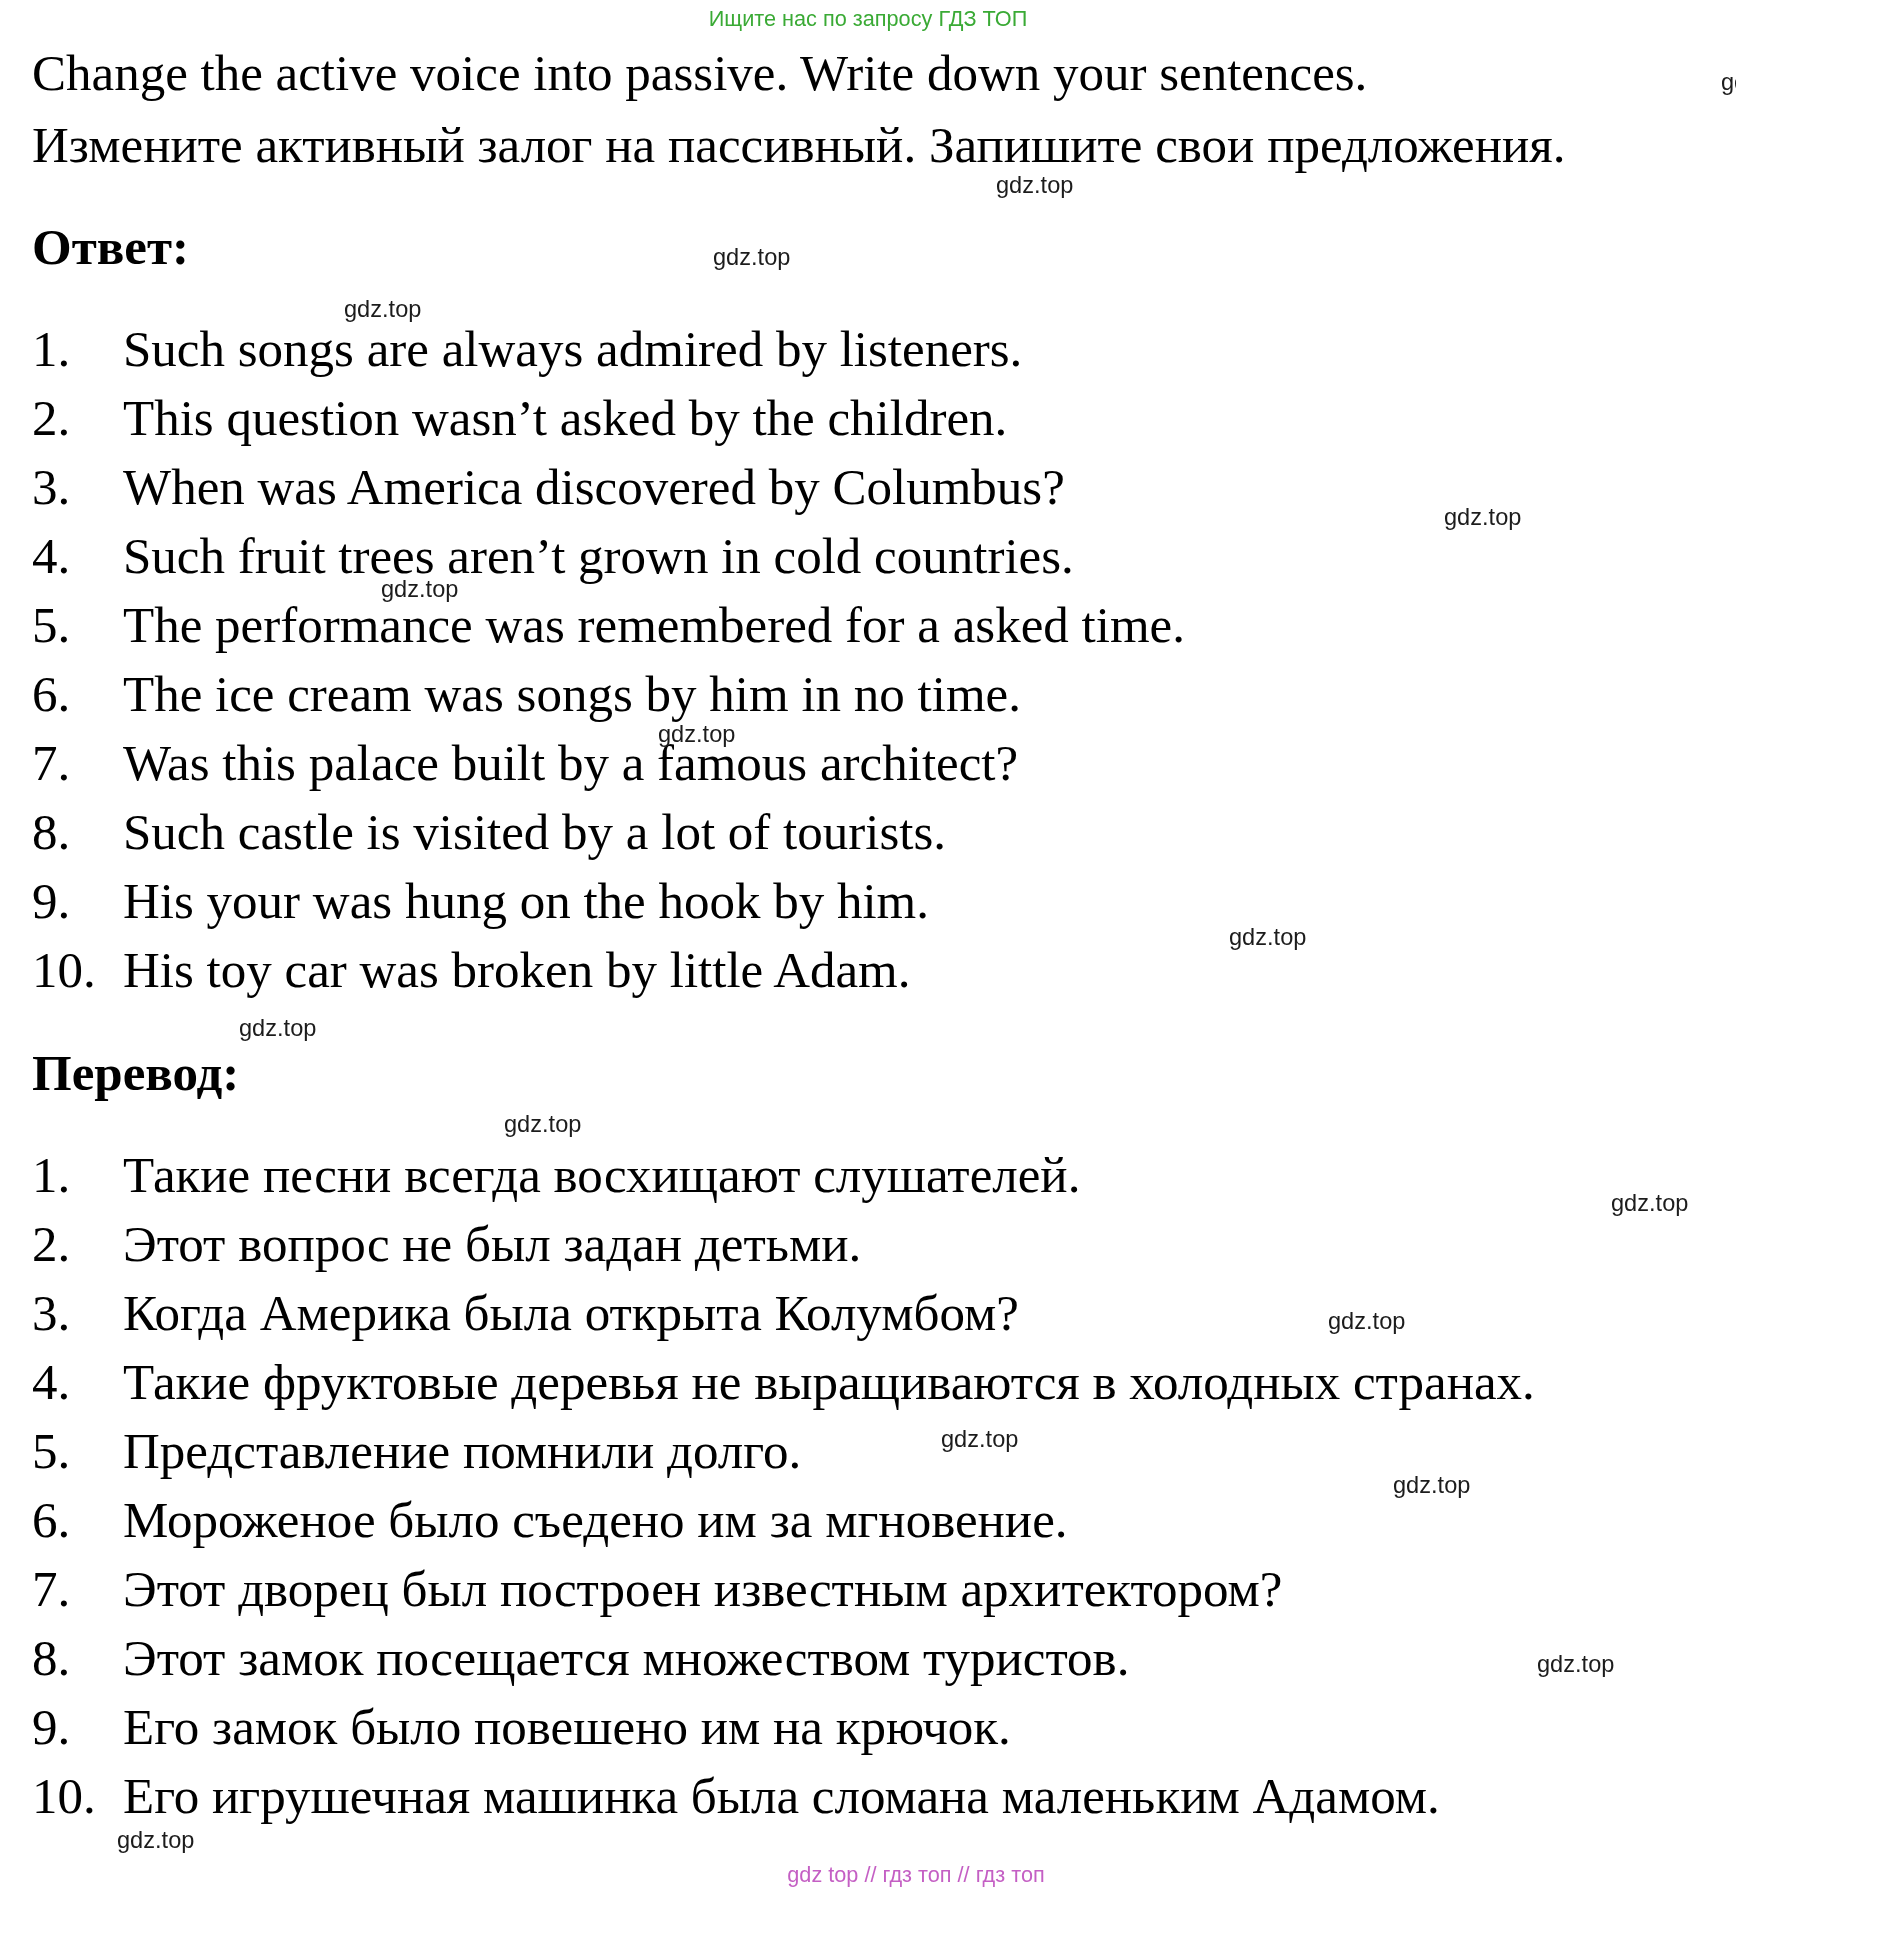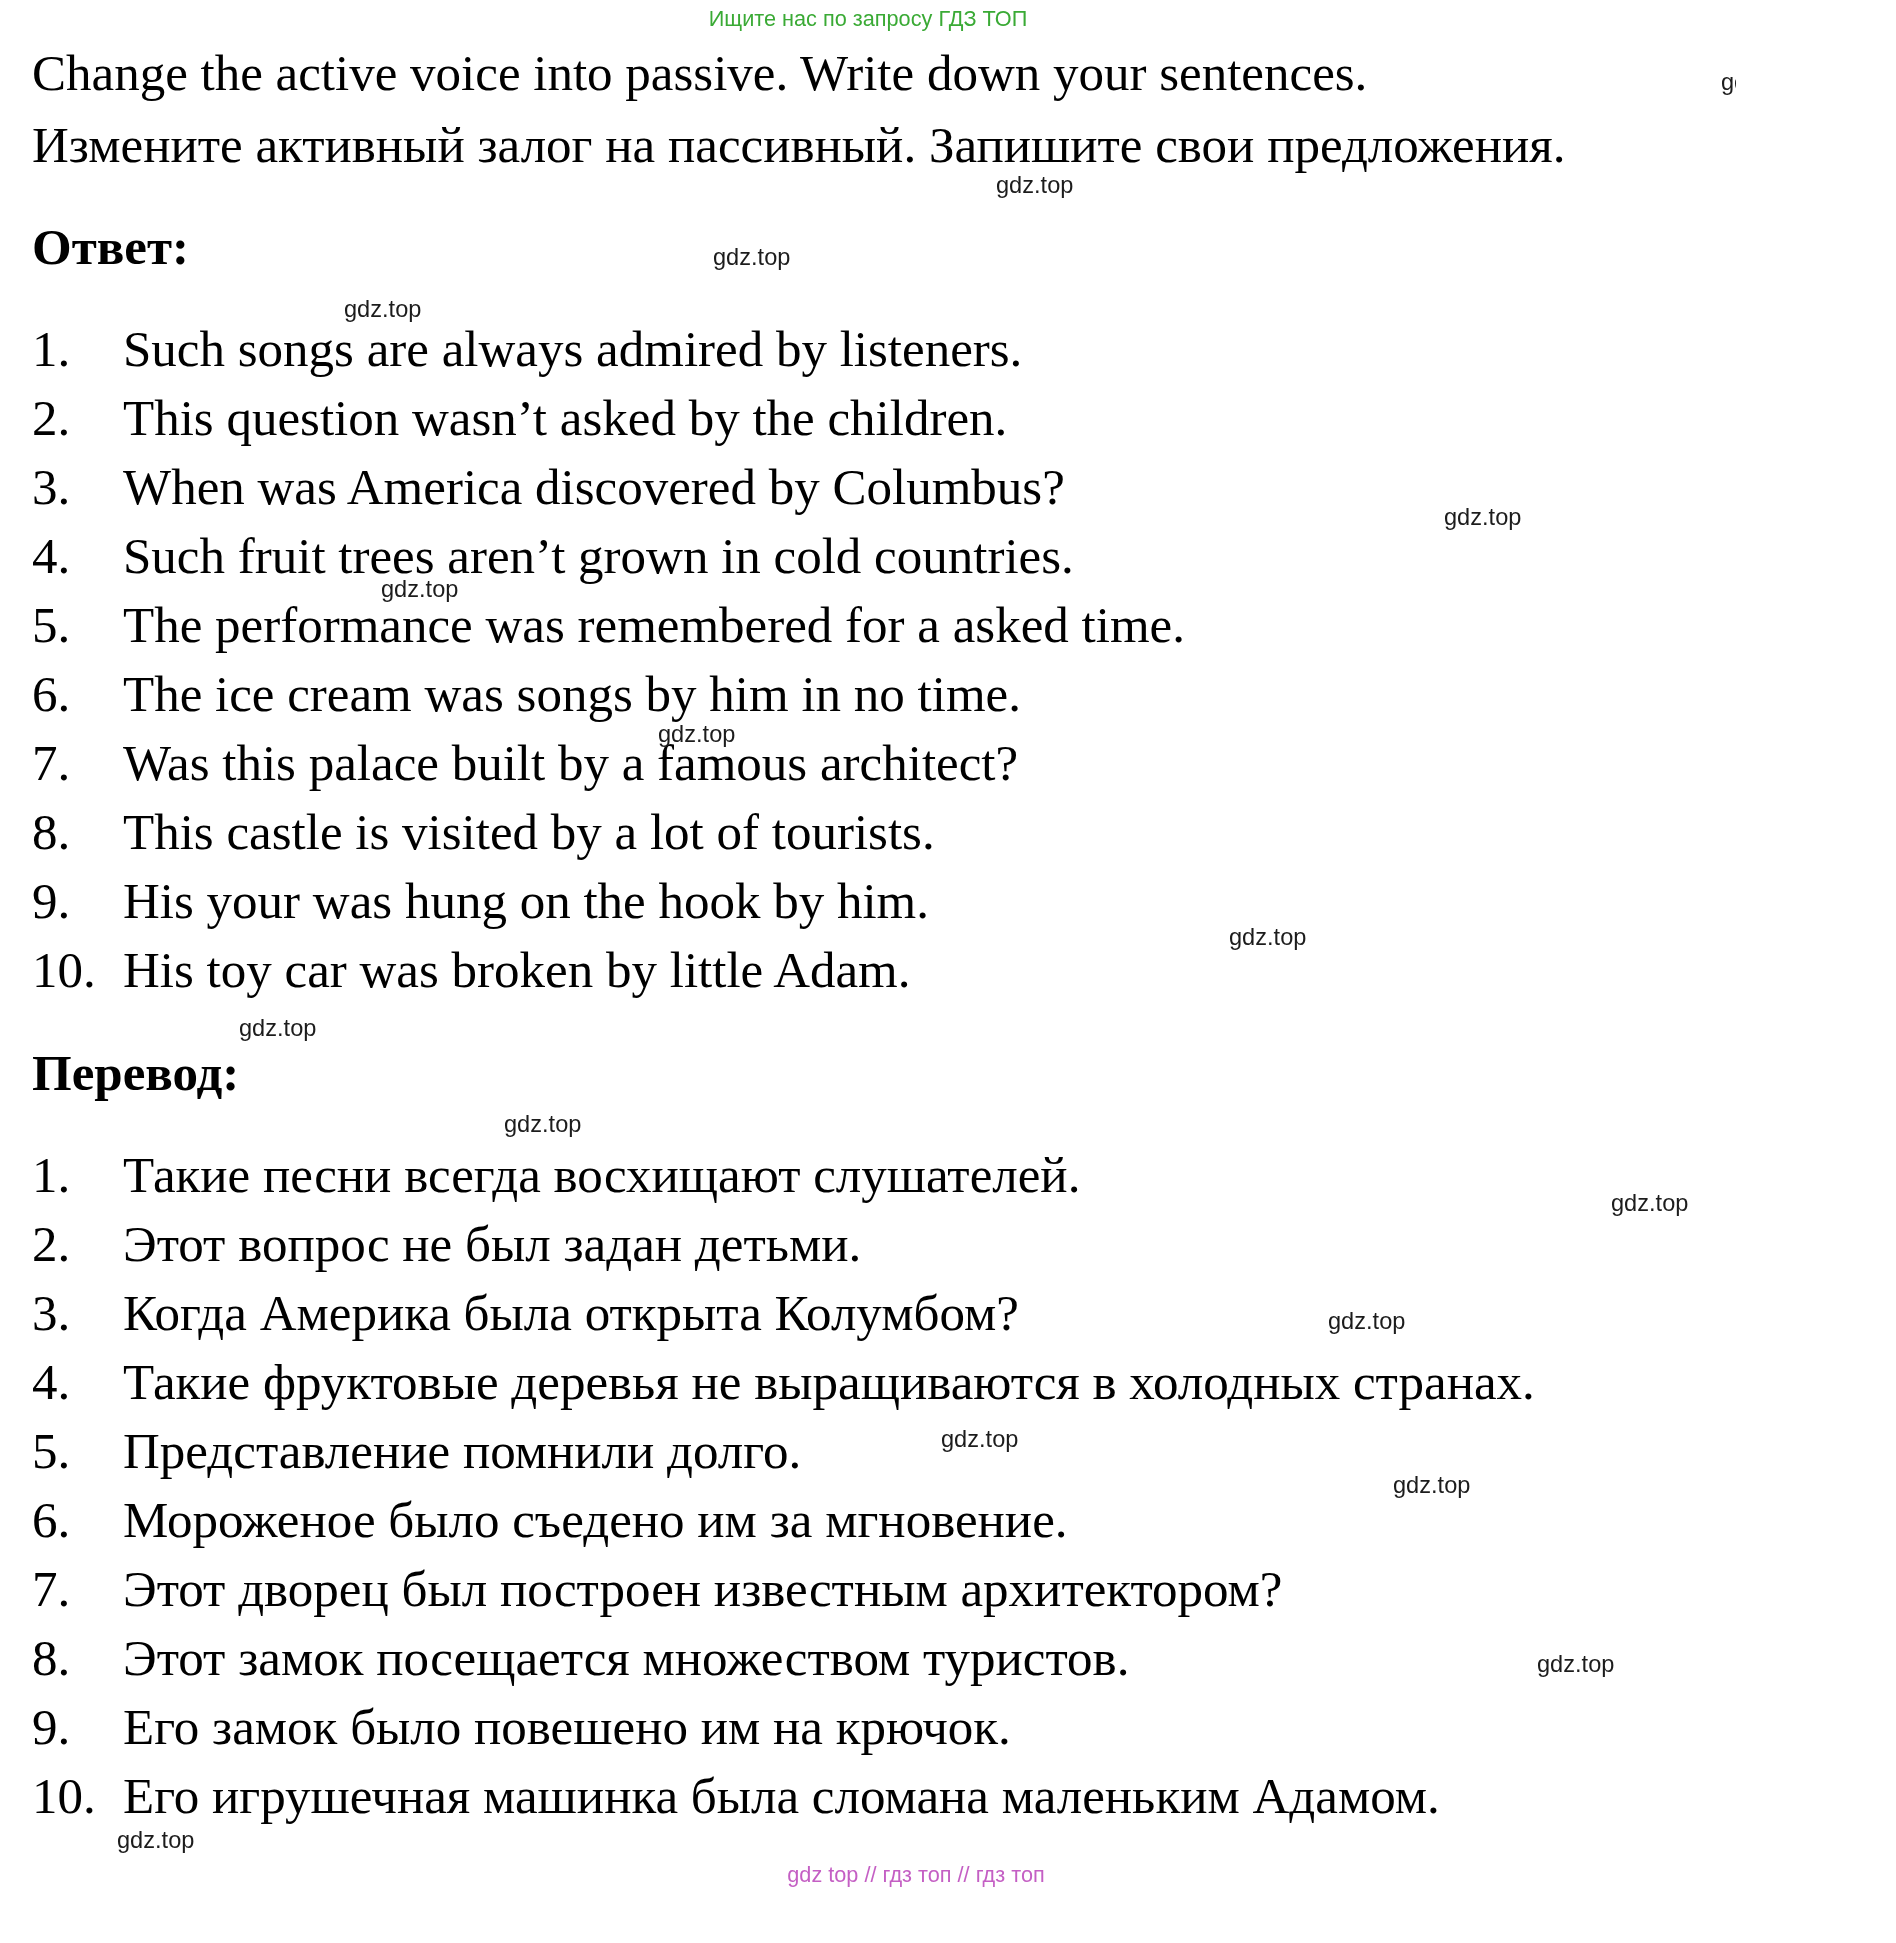--- a/index.html
+++ b/index.html
@@ -101,21 +101,21 @@
         <div class="list-item">
           <span class="num">6.</span>
           <span class="txt">The ice cream was songs by him in no time.</span>
         </div>
         <div class="list-item">
           <span class="num">7.</span>
           <span class="txt">Was this palace built by a famous architect?</span>
         </div>
         <div class="list-item">
           <span class="num">8.</span>
-          <span class="txt">This castle is visited by a lot of tourists.</span>
+          <span class="txt">Such castle is visited by a lot of tourists.</span>
         </div>
         <div class="list-item">
           <span class="num">9.</span>
           <span class="txt">His your was hung on the hook by him.</span>
         </div>
         <div class="list-item">
           <span class="num">10.</span>
           <span class="txt">His toy car was broken by little Adam.</span>
         </div>
       </div>

